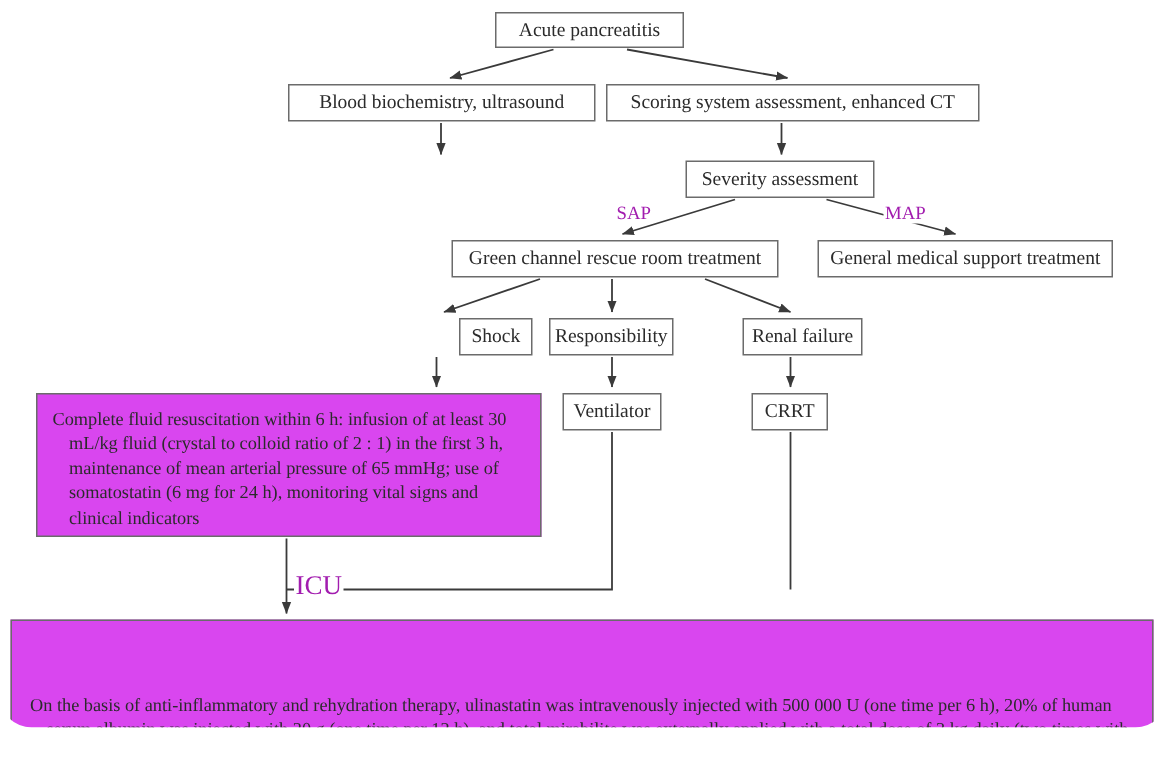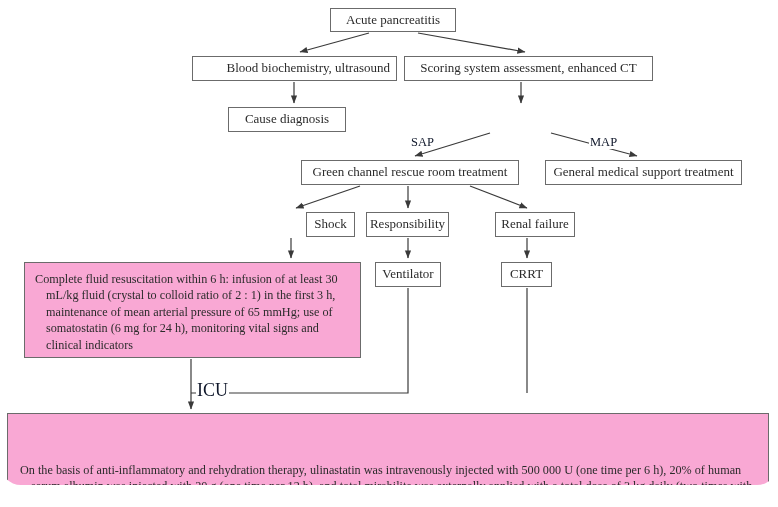--- a/index.html
+++ b/index.html
@@ -40,44 +40,44 @@
   .node .lbl {
     display: block;
     line-height: 1.15;
     padding: 0 6px;
     white-space: nowrap;
   }
   .para {
     position: absolute;
     box-sizing: border-box;
     border: 1px solid #6b6b6b;
-    background: #f9a8d4;
+    background: #d946ef;
     z-index: 2;
     display: block;
   }
   .para .lbl {
     display: block;
     text-align: left;
     text-indent: -11px;
     padding-left: 11px;
     white-space: normal;
   }
   .edge-label {
     position: absolute;
     z-index: 3;
     background: #ffffff;
-    color: #0f172a;
+    color: #a21caf;
     white-space: nowrap;
     line-height: 1;
     padding: 0 1px;
   }
 
   
   #n-acute        { left: 330px; top: 8px;   width: 126px; height: 24px; font-size: 13px; }
-  #n-blood        { left: 192px; top: 56px;  width: 205px; height: 25px; font-size: 13px; justify-content: flex-end; }
+  #n-blood        { left: 192px; top: 56px;  width: 205px; height: 25px; font-size: 13px; }
   #n-scoring      { left: 404px; top: 56px;  width: 249px; height: 25px; font-size: 13px; }
   #n-cause        { left: 228px; top: 107px; width: 118px; height: 25px; font-size: 13px; }
   #n-severity     { left: 457px; top: 107px; width: 126px; height: 25px; font-size: 13px; }
   #n-green        { left: 301px; top: 160px; width: 218px; height: 25px; font-size: 13px; }
   #n-general      { left: 545px; top: 160px; width: 197px; height: 25px; font-size: 13px; }
   #n-shock        { left: 266px; top: 212px; width: 49px;  height: 25px; font-size: 13px; margin-left: 40px; }
   #n-resp         { left: 366px; top: 212px; width: 83px;  height: 25px; font-size: 13px; text-align: center; }
   #n-renal        { left: 495px; top: 212px; width: 80px;  height: 25px; font-size: 13px; }
   #n-vent         { left: 375px; top: 262px; width: 66px;  height: 25px; font-size: 13px; }
   #n-crrt         { left: 501px; top: 262px; width: 51px;  height: 25px; font-size: 13px; }
@@ -140,24 +140,24 @@
   </div>
 
   <div class="node" id="n-blood">
     <span class="lbl">Blood biochemistry, ultrasound</span>
   </div>
 
   <div class="node" id="n-scoring">
     <span class="lbl">Scoring system assessment, enhanced CT</span>
   </div>
 
-  <div class="node" id="n-cause">
-    <span class="lbl">Cause diagnosis</span>
+
+  <div class="node" id="n-severity">
+    <span class="lbl">Severity assessment</span>
   </div>
-
 
   <div class="node" id="n-general">
     <span class="lbl">General medical support treatment</span>
   </div>
 
   <div class="node" id="n-green">
     <span class="lbl">Green channel rescue room treatment</span>
   </div>
 
   <div class="node" id="n-shock">

